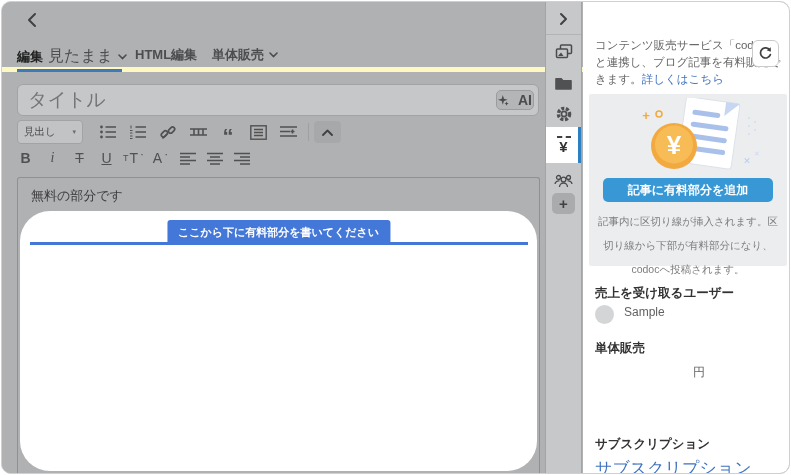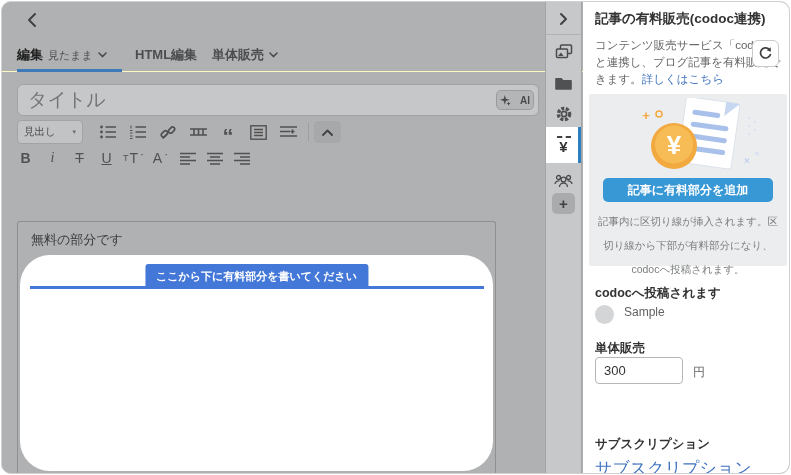--- a/index.html
+++ b/index.html
@@ -3,49 +3,49 @@
 <meta charset="utf-8">
 <style>
   * { box-sizing: border-box; margin: 0; padding: 0; }
   html,body { width: 791px; height: 475px; background: #fff; font-family: "Liberation Sans","DejaVu Sans",sans-serif; }
   #window { position: absolute; left: 1px; top: 1px; width: 789px; height: 473px;
             border: 1px solid #cfd0d1; border-radius: 10px; overflow: hidden; background: #b0b1b2; }
 
   
   .editor-area { position: absolute; left: 0; top: 0; width: 543px; height: 100%; background: #b0b1b2; }
   .back-btn { position: absolute; left: 22px; top: 9px; width: 18px; height: 18px; cursor: pointer; }
-  .tabbar { position: absolute; left: 0; top: 38px; width: 636px; height: 32px; border-bottom: 1px solid #fef9c3; }
+  .tabbar { position: absolute; left: 0; top: 38px; width: 636px; height: 32px; border-bottom: 5px solid #fef9c3; }
   .tab { position: absolute; top: 6px; font-size: 13px; font-weight: bold; color: #4c4d4e; display: flex; align-items: center; gap: 5px; }
   .tab.active { color: #222; }
-  .tab .sub { font-size: 11px; font-weight: normal; color: #4c4d4e; }
+  .tab .sub { font-size: 16px; font-weight: normal; color: #4c4d4e; }
   .tab-underline { position: absolute; left: 15px; top: 29px; width: 105px; height: 3px; background: #3e79b8; }
   .title-input { position: absolute; left: 15px; top: 82px; width: 522px; height: 32px; background: #c6c7c8;
                  border: 1px solid #a2a3a4; border-radius: 6px; font-size: 19px; color: #87898a; padding: 0 64px 0 10px; outline: none; }
   .ai-btn { position: absolute; left: 494px; top: 88px; width: 38px; height: 20px; background: #b4b5b6; border: 1px solid #9b9c9d;
             border-radius: 5px; display: flex; align-items: center; justify-content: center; gap: 9px;
-            font-size: 10px; font-weight: bold; color: #4a4b4c; cursor: pointer; }
+            font-size: 14px; font-weight: bold; color: #4a4b4c; cursor: pointer; }
   .toolbar1 { position: absolute; left: 15px; top: 118px; height: 24px; display: flex; align-items: center; }
   .heading-select { width: 66px; height: 24px; background: #c2c3c4; border: 1px solid #a2a3a4; border-radius: 4px;
                     font-size: 10.5px; color: #4a4b4c; display: flex; align-items: center; justify-content: space-between;
                     padding: 0 6px; cursor: pointer; }
   .heading-select .car { font-size: 7px; color: #6a6b6c; }
   .tb-icon { width: 30px; height: 24px; display: flex; align-items: center; justify-content: center; cursor: pointer; color: #4f5152; }
   .tb-sep { width: 1px; height: 18px; background: #9fa0a1; margin: 0 5px; }
   .collapse-btn { width: 27px; height: 22px; background: #a7a8aa; border-radius: 4px; display: flex; align-items: center; justify-content: center; cursor: pointer; }
   .toolbar2 { position: absolute; left: 10px; top: 145px; height: 22px; display: flex; align-items: center; }
   .fmt { width: 27px; height: 22px; display: flex; align-items: center; justify-content: center; font-size: 14px;
          color: #4f5152; cursor: pointer; }
   .fmt.bold { font-weight: bold; }
   .fmt.italic { font-style: italic; font-family: "Liberation Serif","DejaVu Serif",serif; }
   .fmt.strike { text-decoration: line-through; }
   .fmt.under { text-decoration: underline; }
   .fmt .tsm { font-size: 9px; margin-right: 1px; }
   .fmt .dot { font-size: 12px; margin-left: 2px; transform: translateY(-4px); }
-  .editor-box { position: absolute; left: 15px; top: 175px; width: 479px; bottom: 0;
-                border: 1px solid #8f9091; border-bottom: none; border-radius: 3px 3px 0 0; margin-top: 44px; }
+  .editor-box { position: absolute; left: 15px; top: 175px; width: 523px; bottom: 0;
+                border: 1px solid #8f9091; border-bottom: none; border-radius: 3px 3px 0 0; }
   .free-text { position: absolute; left: 13px; top: 9px; font-size: 13px; color: #3b3c3d; }
   .paid-white { position: absolute; left: 2px; right: 2px; top: 33px; bottom: 2px; background: #ffffff; border-radius: 30px; }
   .paid-banner { position: absolute; top: 9px; left: 50%; transform: translateX(-50%); background: #4377d8;
                  color: #fff; font-size: 11px; font-weight: bold; padding: 5px 11px 4px; border-radius: 3px 3px 0 0; white-space: nowrap; }
   .paid-line { position: absolute; top: 31px; left: 10px; right: 9px; height: 3px; background: #4377d8; }
 
   
   .strip { position: absolute; left: 543px; top: 0; width: 37px; height: 100%; background: #c7c8c9;
            border-left: 1px solid #a3a4a5; border-right: 1px solid #a3a4a5; }
   .strip-btn { position: absolute; left: 0; width: 35px; display: flex; align-items: center; justify-content: center; cursor: pointer; color: #4a4b4c; }
@@ -332,21 +332,20 @@
               <circle cx="9.5" cy="6.5" r="2.4"></circle>
               <path d="M5.5 14 a4 4 0 0 1 8 0"></path>
             </g>
           </svg>
       </span>
     </div>
     <div class="plus-btn">+</div>
   </div>
 
   <div class="panel">
-    <div class="panel-title">記事の有料販売(codoc連携)</div>
 
     <div class="panel-desc">
       <span>コンテンツ販売サービス「codoc」と連携し、ブログ記事を有料販売できます。</span><span class="link">詳しくはこちら</span>
     </div>
     <div class="refresh-btn">
       <span>
         <svg width="15" height="15" viewBox="0 0 16 16">
             <path d="M13.2 9.2 A5.4 5.4 0 1 1 12.6 4.4" fill="none" stroke="#3f4142" stroke-width="1.8" stroke-linecap="round"></path>
             <path d="M13.6 1.2 L13.6 6 L9.2 4.4 Z" fill="#3f4142"></path>
           </svg>
@@ -377,28 +376,27 @@
               <circle cx="160" cy="28" r="1.2"></circle>
               <circle cx="166" cy="32" r="1.2"></circle>
               <circle cx="160" cy="36" r="1.2"></circle>
             </g>
         </svg>
       </div>
       <button class="cta-btn">記事に有料部分を追加</button>
       <div class="card-note">記事内に区切り線が挿入されます。区切り線から下部が有料部分になり、codocへ投稿されます。</div>
     </div>
 
-    <div class="sec-heading" style="top:283px">codocへ投稿されます</div>
+    <div class="sec-heading" style="top:283px">売上を受け取るユーザー</div>
     <div class="user-row">
       <div class="avatar"></div>
       <div class="user-name">Sample</div>
     </div>
 
     <div class="sec-heading" style="top:338px">単体販売</div>
-    <input class="price-input" value="300" style="">
     <div class="price-unit">円</div>
 
     <div class="sec-heading" style="top:434px">サブスクリプション</div>
     <div class="sub-link">
       <span>サブスクリプションを作成</span>
       <span>
         <svg width="12" height="12" viewBox="0 0 14 14">
             <path d="M11 8 v4 a1 1 0 0 1 -1 1 H2 a1 1 0 0 1 -1 -1 V4 a1 1 0 0 1 1 -1 h4" fill="none" stroke="#3e72bf" stroke-width="1.6"></path>
             <polyline points="8.5,1.5 12.5,1.5 12.5,5.5" fill="none" stroke="#3e72bf" stroke-width="1.6"></polyline>
             <line x1="7" y1="7" x2="12.2" y2="1.8" stroke="#3e72bf" stroke-width="1.6"></line>

